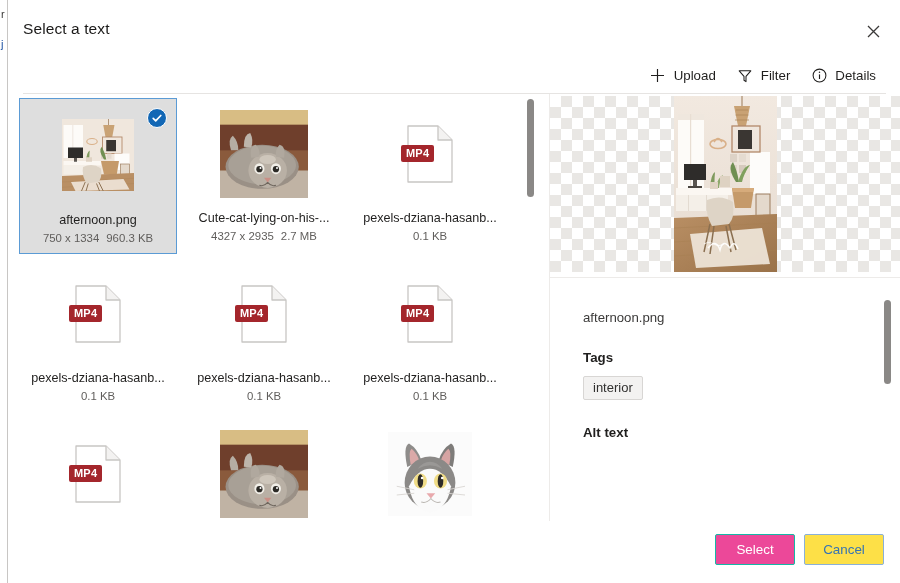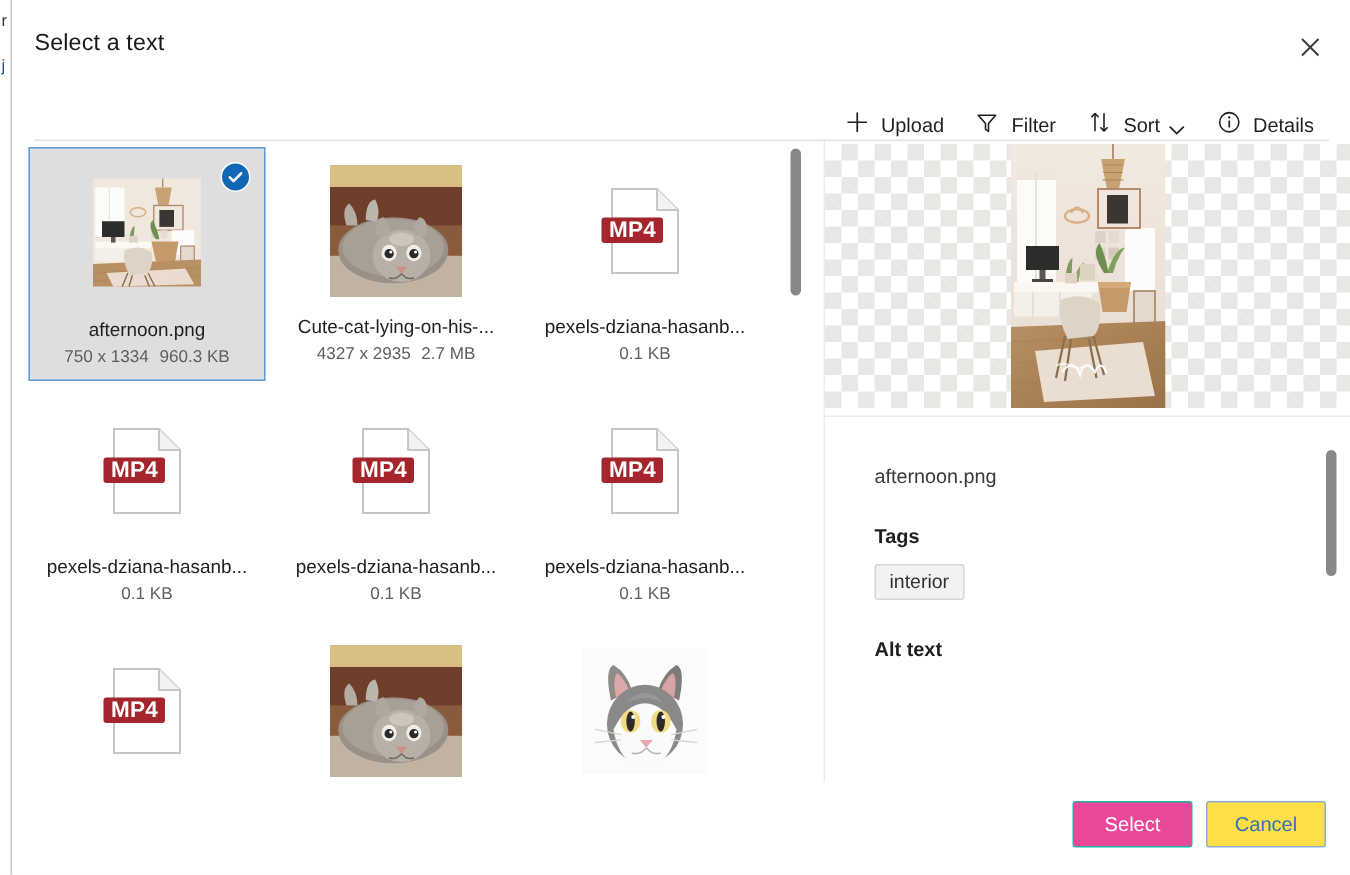--- a/index.html
+++ b/index.html
@@ -69,21 +69,21 @@
     position: absolute;
     left: 0; top: 58px;
     width: 891px; height: 35px;
     display: flex;
     justify-content: flex-end;
     align-items: center;
     padding-right: 16px;
     box-sizing: border-box;
   }
   .cmd {
-    display: flex; align-items: flex-end;
+    display: flex; align-items: center;
     height: 30px;
     padding: 0 8px;
     margin-left: 4px;
     font-size: 13.3px;
     color: #201f1e;
     background: transparent;
     border: none;
     cursor: pointer;
     font-family: "Liberation Sans", sans-serif;
     white-space: nowrap;
@@ -184,21 +184,21 @@
     box-sizing: border-box;
   }
 
   
   .doc-icon { position: relative; width: 46px; height: 58px; }
   .ext-badge {
     position: absolute;
     left: -6px; top: 20px;
     background: #a4262c;
     color: #ffffff;
-    font-size: 15px;
+    font-size: 11px;
     font-weight: bold;
     letter-spacing: .2px;
     padding: 3px 5px 3px 5px;
     border-radius: 2px;
     line-height: 11px;
     font-family: "Liberation Sans", sans-serif;
   }
 
   
   .grid-scroll {
@@ -368,34 +368,20 @@
 
     <button class="cmd">
       <span class="gl">
         <svg width="14" height="14" viewBox="0 0 14 14" aria-hidden="true">
           <path d="M1.2 1.8 L12.8 1.8 L8 7.4 L8 12.6 L6 11.2 L6 7.4 Z" stroke="#201f1e" stroke-width="1.05" fill="none" stroke-linejoin="round"></path>
         </svg>
       </span>
       <span>Filter</span>
     </button>
 
-    <button class="cmd">
-      <span class="gl">
-        <svg width="14" height="15" viewBox="0 0 14 15" aria-hidden="true">
-          <path d="M4 13.5 L4 1.5 M4 1.5 L1.6 4.2 M4 1.5 L6.4 4.2" stroke="#201f1e" stroke-width="1.05" fill="none"></path>
-          <path d="M10 1.5 L10 13.5 M10 13.5 L7.6 10.8 M10 13.5 L12.4 10.8" stroke="#201f1e" stroke-width="1.05" fill="none"></path>
-        </svg>
-      </span>
-      <span>Sort</span>
-      <span class="chev">
-        <svg width="11" height="8" viewBox="0 0 11 8" aria-hidden="true">
-          <path d="M0.8 1.4 L5.5 6.1 L10.2 1.4" stroke="#201f1e" stroke-width="1.15" fill="none"></path>
-        </svg>
-      </span>
-    </button>
 
     <button class="cmd">
       <span class="gl">
         <svg width="15" height="15" viewBox="0 0 15 15" aria-hidden="true">
           <circle cx="7.5" cy="7.5" r="6.4" stroke="#201f1e" stroke-width="1.05" fill="none"></circle>
           <path d="M7.5 6.4 L7.5 11" stroke="#201f1e" stroke-width="1.15"></path>
           <circle cx="7.5" cy="4.3" r="0.78" fill="#201f1e"></circle>
         </svg>
       </span>
       <span>Details</span>

